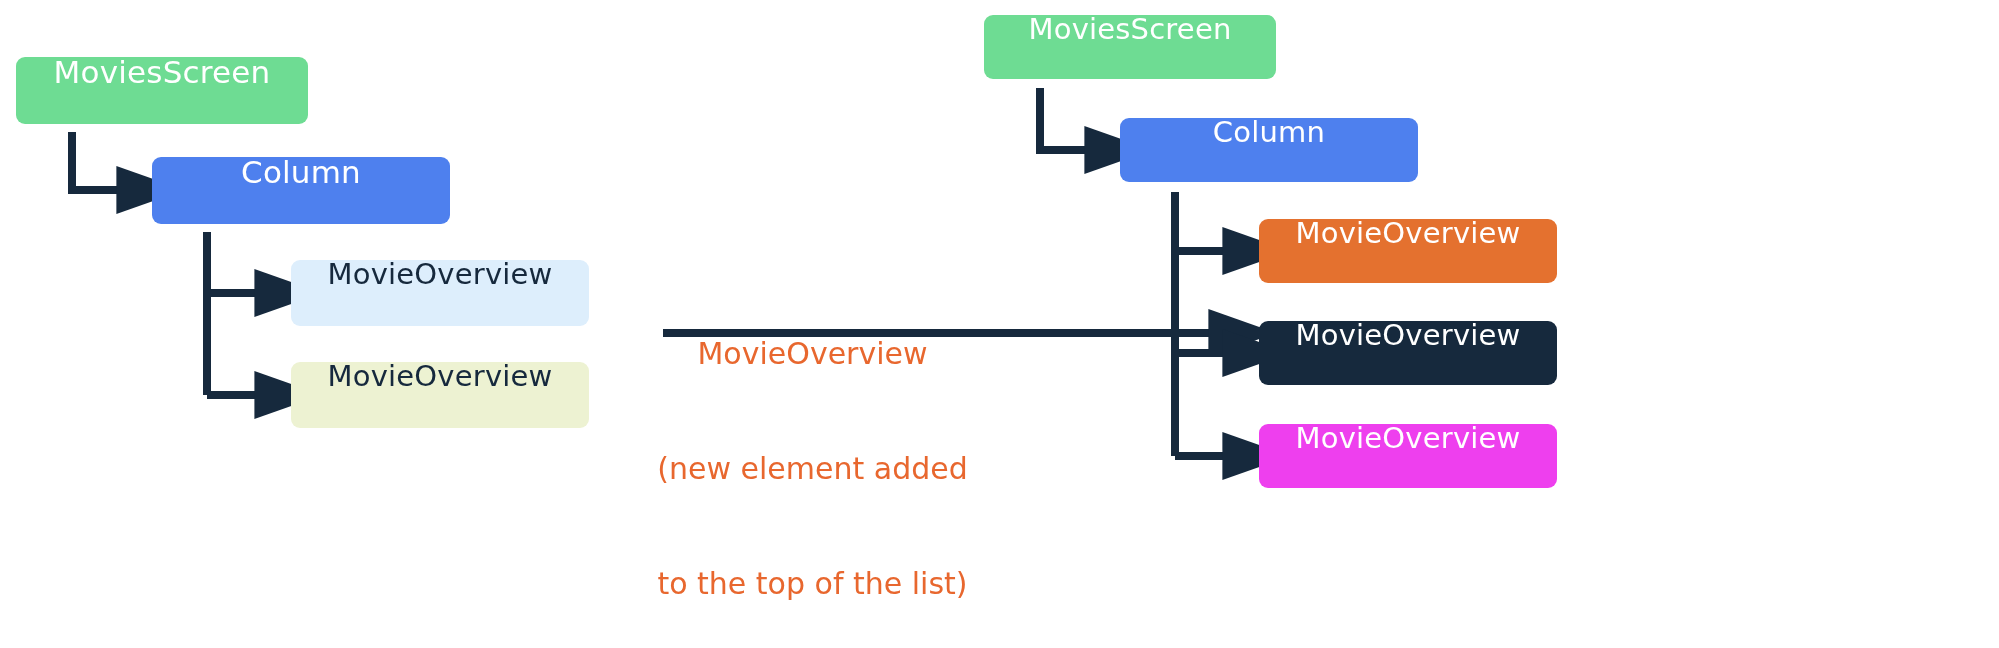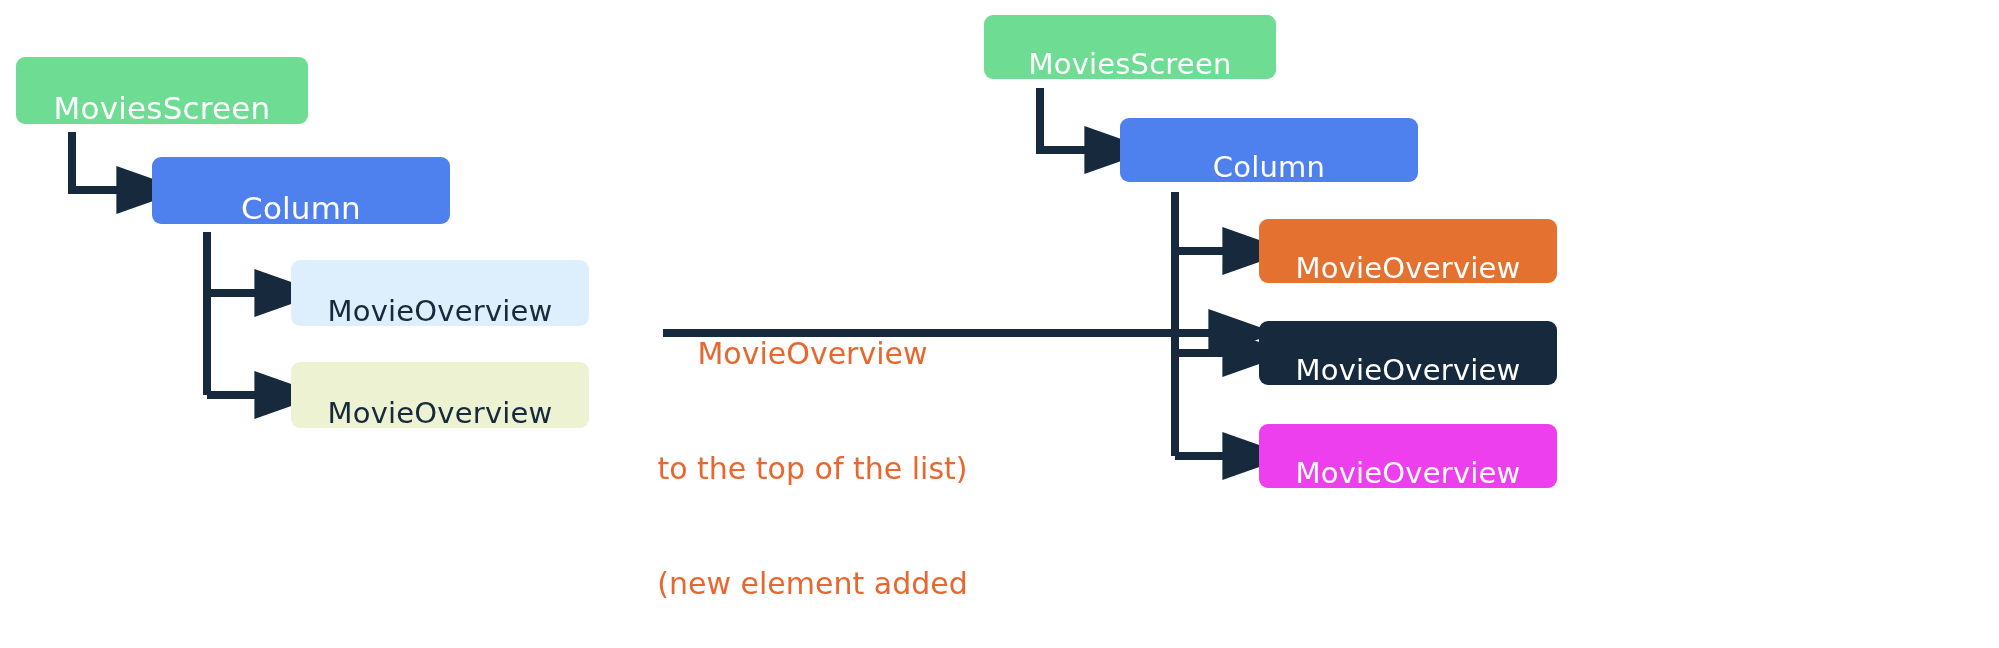--- a/index.html
+++ b/index.html
@@ -15,21 +15,21 @@
     width: 1999px;
     height: 648px;
     background: #ffffff;
     overflow: hidden;
   }
   .node {
     position: absolute;
     box-sizing: border-box;
     border-radius: 9px;
     display: flex;
-    align-items: flex-end;
+    align-items: flex-start;
     justify-content: center;
     font-family: "DejaVu Sans", sans-serif;
     font-weight: 400;
     letter-spacing: 0.2px;
     white-space: nowrap;
   }
   .node-label {
     display: block;
     line-height: 1;
   }
@@ -98,22 +98,22 @@
   <div class="node" style="left: 291px; top: 260px; width: 298px; height: 66px; background: rgb(221, 238, 252); color: rgb(22, 41, 61); font-size: 29px;">
     <span class="node-label">MovieOverview</span>
   </div>
 
   <div class="node" style="left: 291px; top: 362px; width: 298px; height: 66px; background: rgb(237, 242, 210); color: rgb(22, 41, 61); font-size: 29px;">
     <span class="node-label">MovieOverview</span>
   </div>
 
   <div class="transition-text" style="left:645px; top:258px; width:335px; font-size:30px; color:#e8672e;">
     <div>MovieOverview</div>
+    <div>(new element added</div>
     <div>to the top of the list)</div>
-    <div>(new element added</div>
   </div>
 
   <div class="node" style="left: 984px; top: 15px; width: 292px; height: 64px; background: rgb(110, 220, 147); color: rgb(255, 255, 255); font-size: 29px;">
     <span class="node-label">MoviesScreen</span>
   </div>
 
   <div class="node" style="left: 1120px; top: 118px; width: 298px; height: 64px; background: rgb(78, 128, 238); color: rgb(255, 255, 255); font-size: 29px;">
     <span class="node-label">Column</span>
   </div>
 

